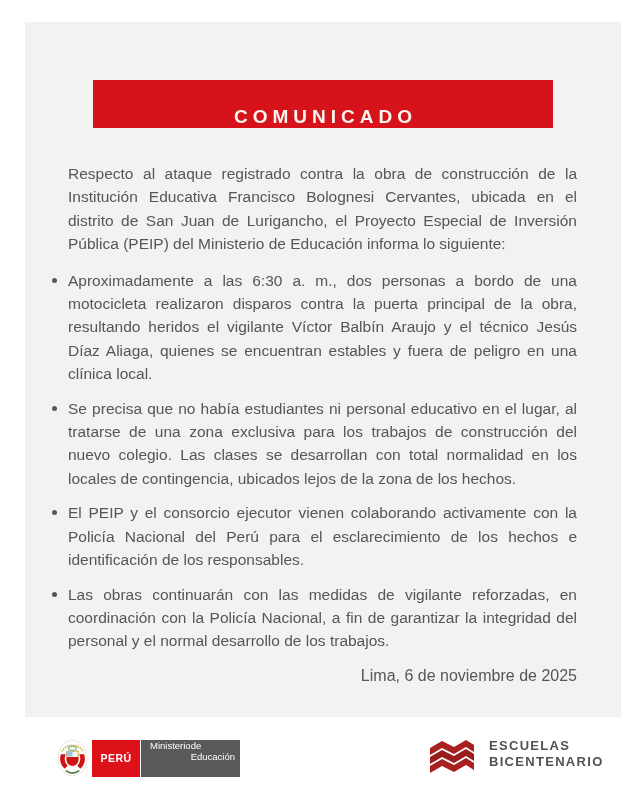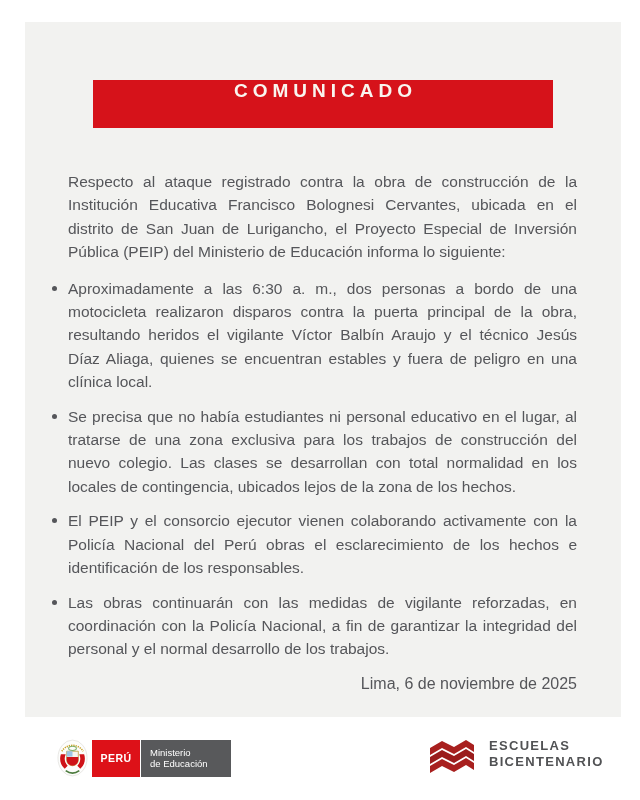--- a/index.html
+++ b/index.html
@@ -16,24 +16,24 @@
     left: 25px;
     top: 22px;
     width: 596px;
     height: 695px;
     background: #f2f2f0;
   }
 
   .banner {
     width: 460px;
     height: 48px;
-    margin: 58px auto 12px auto;
+    margin: 58px auto 4px auto;
     background: #d6121a;
     display: flex;
-    align-items: flex-start;
+    align-items: flex-end;
     justify-content: center;
   }
   .banner-title {
     color: #f9f5ef;
     font-size: 19px;
     font-weight: bold;
     letter-spacing: 5px;
     padding-left: 5px; 
   }
 
@@ -90,28 +90,28 @@
     color: #ffffff;
     display: flex;
     align-items: center;
     justify-content: center;
     font-size: 10.5px;
     font-weight: bold;
     letter-spacing: 0.4px;
     margin-right: 1px;
   }
   .ministry-box {
-    width: 90px;
+    width: 99px;
     height: 37px;
     background: #58595b;
     color: #ffffff;
     font-size: 9.5px;
     line-height: 11.5px;
     display: flex;
-    flex-direction: column;
+    flex-direction: row;
     justify-content: center;
     padding-left: 9px;
   }
 
   .eb-logo {
     position: absolute;
     left: 428px;
     top: 738px;
     display: flex;
     align-items: flex-start;
@@ -142,21 +142,21 @@
       <li>
         <span class="bullet-dot"></span>
         <span class="point-text">Aproximadamente a las 6:30 a. m., dos personas a bordo de una motocicleta realizaron disparos contra la puerta principal de la obra, resultando heridos el vigilante Víctor Balbín Araujo y el técnico Jesús Díaz Aliaga, quienes se encuentran estables y fuera de peligro en una clínica local.</span>
       </li>
       <li>
         <span class="bullet-dot"></span>
         <span class="point-text">Se precisa que no había estudiantes ni personal educativo en el lugar, al tratarse de una zona exclusiva para los trabajos de construcción del nuevo colegio. Las clases se desarrollan con total normalidad en los locales de contingencia, ubicados lejos de la zona de los hechos.</span>
       </li>
       <li>
         <span class="bullet-dot"></span>
-        <span class="point-text">El PEIP y el consorcio ejecutor vienen colaborando activamente con la Policía Nacional del Perú obras el esclarecimiento de los hechos e identificación de los responsables.</span>
+        <span class="point-text">El PEIP y el consorcio ejecutor vienen colaborando activamente con la Policía Nacional del Perú para el esclarecimiento de los hechos e identificación de los responsables.</span>
       </li>
       <li>
         <span class="bullet-dot"></span>
         <span class="point-text">Las obras continuarán con las medidas de vigilante reforzadas, en coordinación con la Policía Nacional, a fin de garantizar la integridad del personal y el normal desarrollo de los trabajos.</span>
       </li>
     </ul>
 
     <p class="dateline">Lima, 6 de noviembre de 2025</p>
   </div>
 

